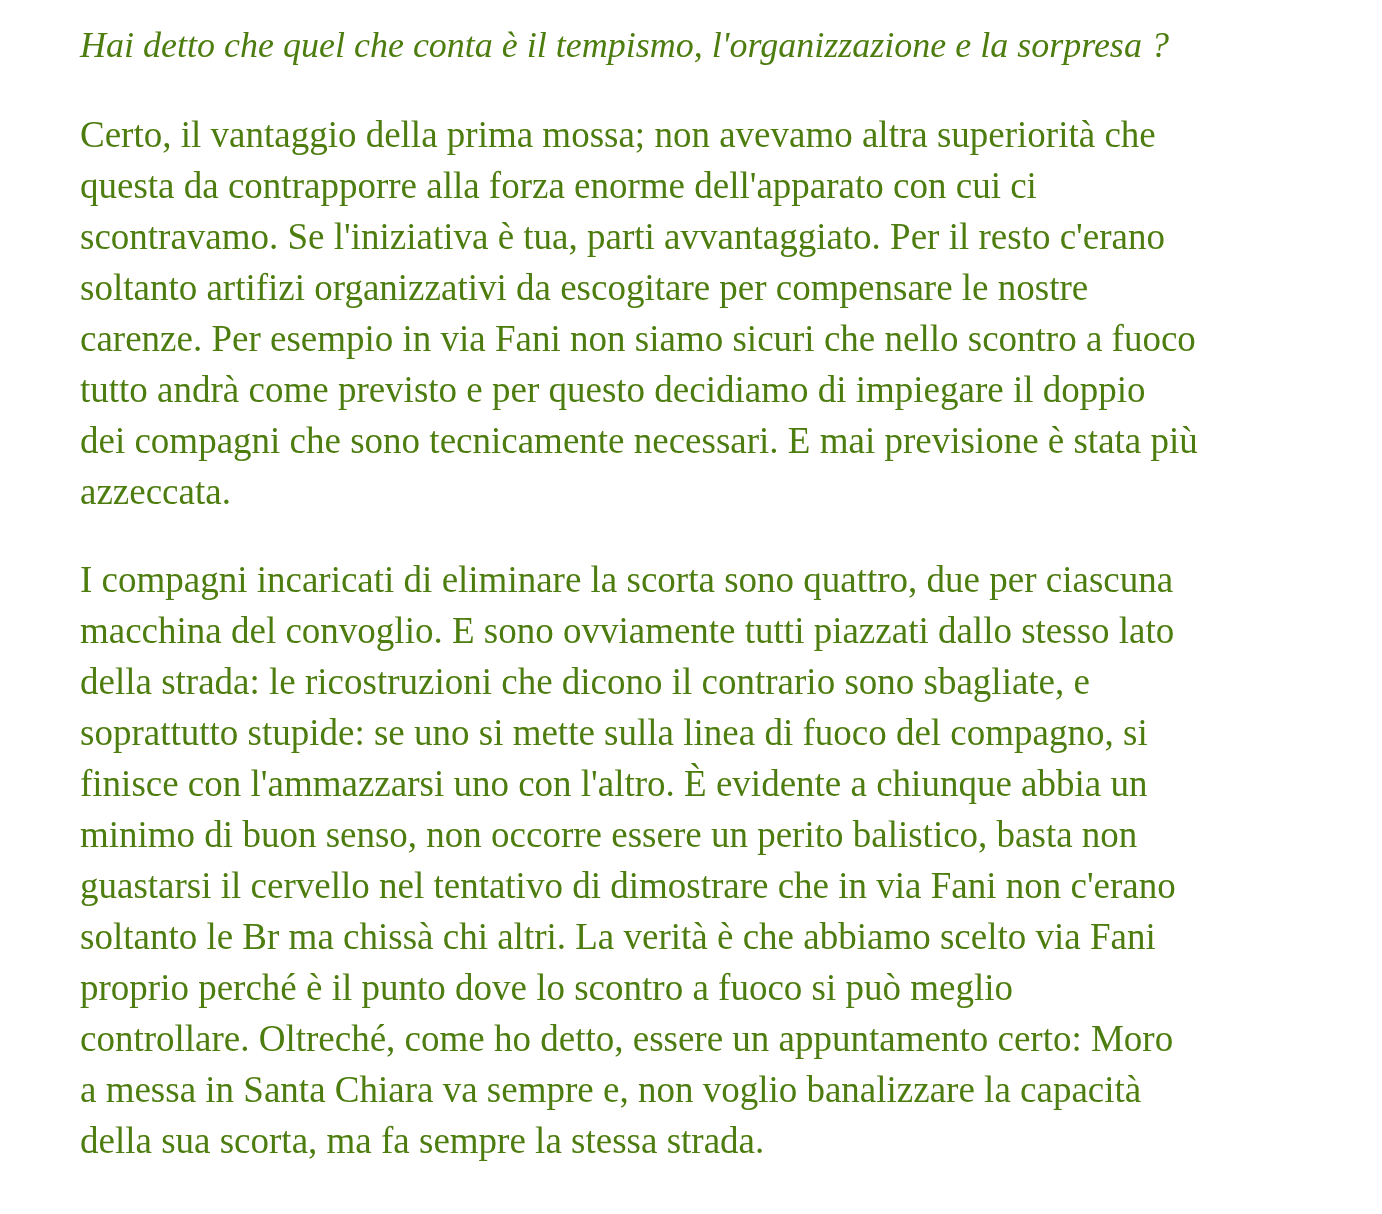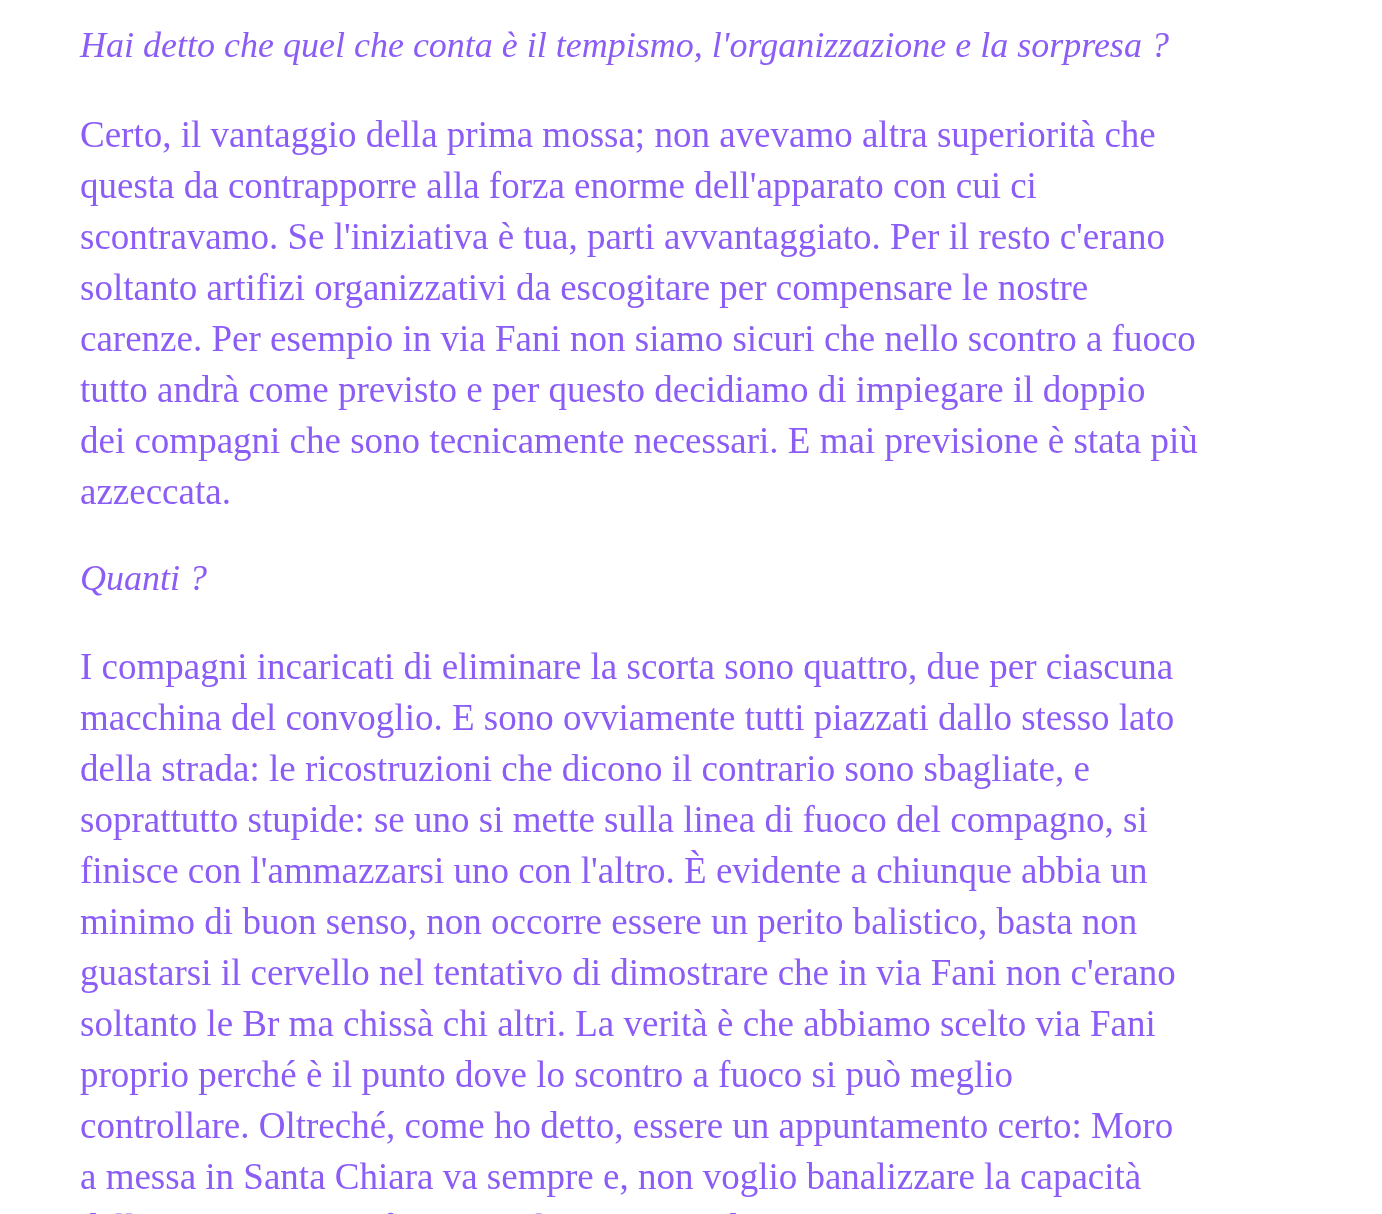--- a/index.html
+++ b/index.html
@@ -11,21 +11,21 @@
     width: 1382px;
     height: 1214px;
     overflow: hidden;
   }
   .page {
     box-sizing: border-box;
     width: 1382px;
     height: 1214px;
     padding: 21px 40px 0 80px;
     font-family: "Liberation Serif", serif;
-    color: #8b5cf6;
+    color: #4d7c0f;
   }
   .question {
     font-style: italic;
     font-size: 36px;
     line-height: 48.5px;
     margin: 0 0 39px 0;
     white-space: pre-line;
   }
   .answer {
     font-style: normal;
@@ -43,21 +43,20 @@
 
   <p class="answer">Certo, il vantaggio della prima mossa; non avevamo altra superiorità che
 questa da contrapporre alla forza enorme dell'apparato con cui ci
 scontravamo. Se l'iniziativa è tua, parti avvantaggiato. Per il resto c'erano
 soltanto artifizi organizzativi da escogitare per compensare le nostre
 carenze. Per esempio in via Fani non siamo sicuri che nello scontro a fuoco
 tutto andrà come previsto e per questo decidiamo di impiegare il doppio
 dei compagni che sono tecnicamente necessari. E mai previsione è stata più
 azzeccata.</p>
 
-  <p class="question">Quanti ?</p>
 
   <p class="answer">I compagni incaricati di eliminare la scorta sono quattro, due per ciascuna
 macchina del convoglio. E sono ovviamente tutti piazzati dallo stesso lato
 della strada: le ricostruzioni che dicono il contrario sono sbagliate, e
 soprattutto stupide: se uno si mette sulla linea di fuoco del compagno, si
 finisce con l'ammazzarsi uno con l'altro. È evidente a chiunque abbia un
 minimo di buon senso, non occorre essere un perito balistico, basta non
 guastarsi il cervello nel tentativo di dimostrare che in via Fani non c'erano
 soltanto le Br ma chissà chi altri. La verità è che abbiamo scelto via Fani
 proprio perché è il punto dove lo scontro a fuoco si può meglio

